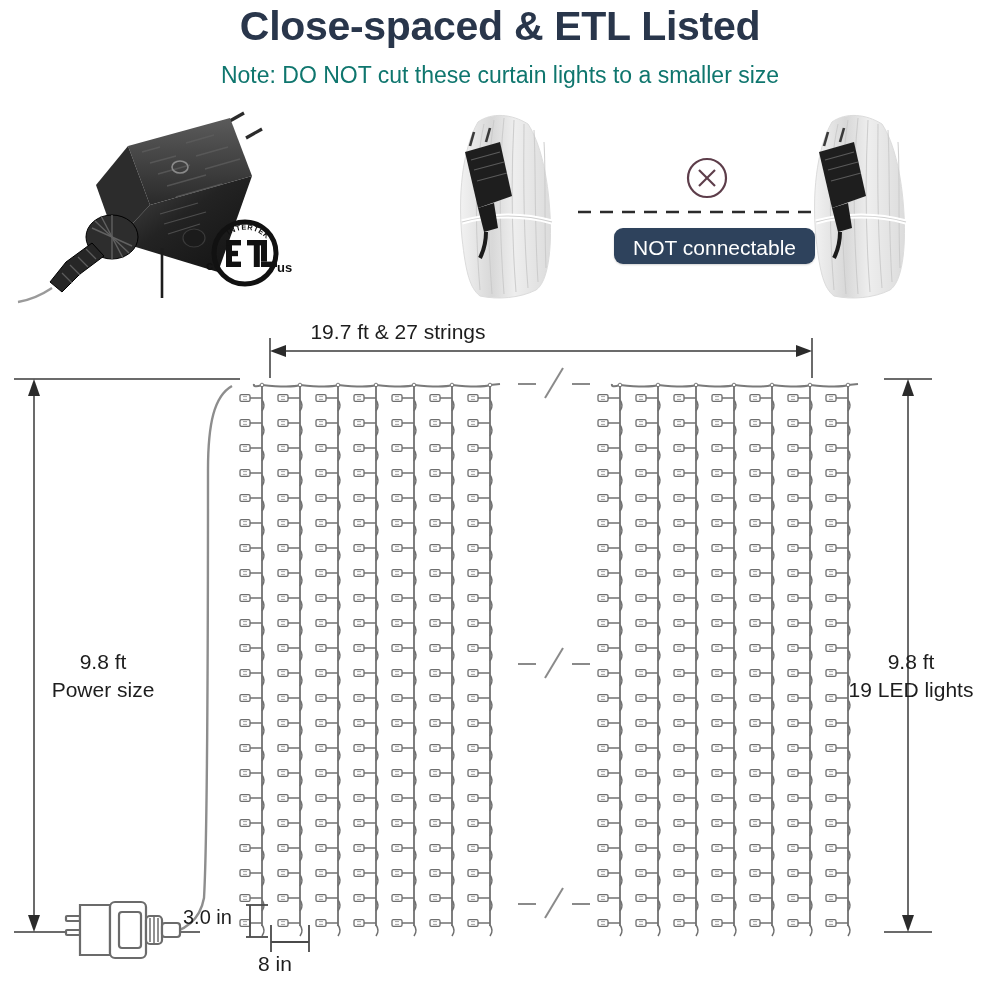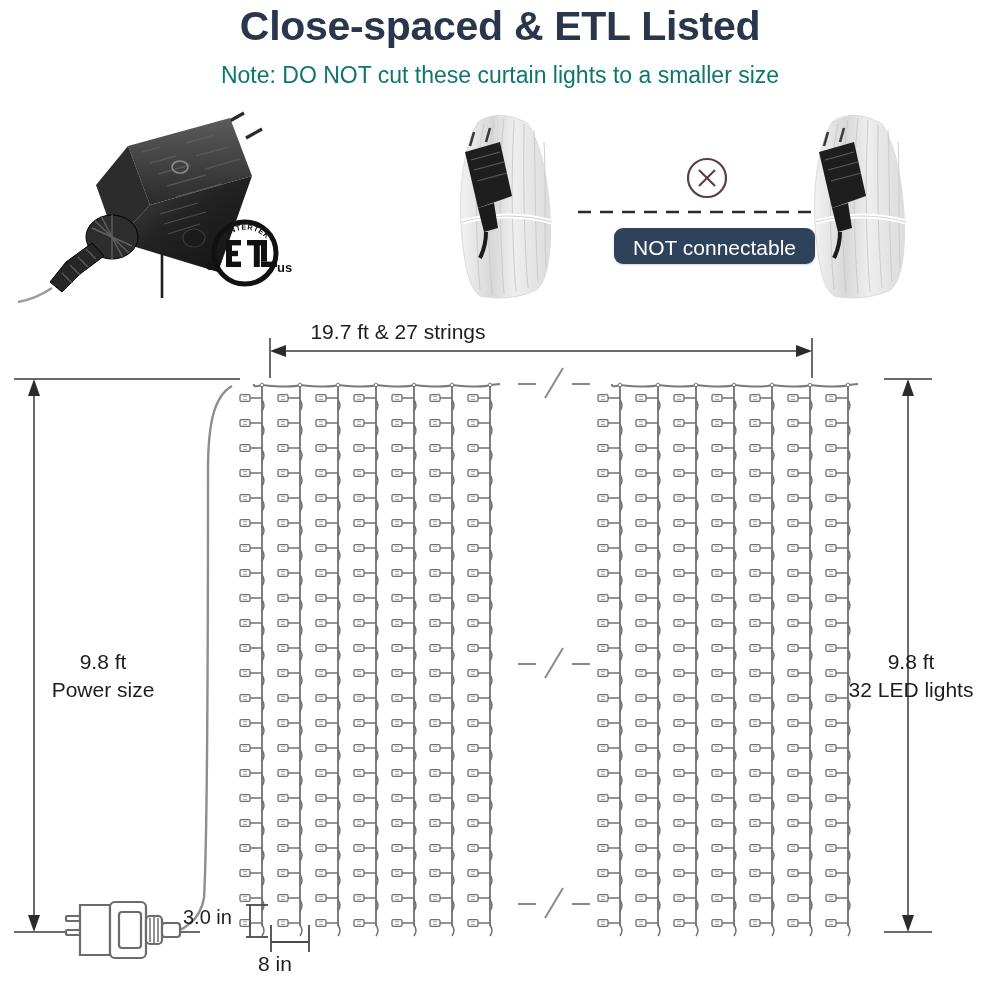--- a/index.html
+++ b/index.html
@@ -1933,21 +1933,21 @@
 
   <div class="lbl lbl-top-dim">19.7 ft &amp; 27 strings</div>
 
   <div class="lbl lbl-left-dim">
     <div>9.8 ft</div>
     <div>Power size</div>
   </div>
 
   <div class="lbl lbl-right-dim">
     <div>9.8 ft</div>
-    <div>32 LED lights</div>
+    <div>19 LED lights</div>
   </div>
 
   <div class="lbl lbl-54">3.0 in</div>
 
   <div class="lbl lbl-9in">8 in</div>
 
   <div class="pill">NOT connectable</div>
 
 </div>
 

